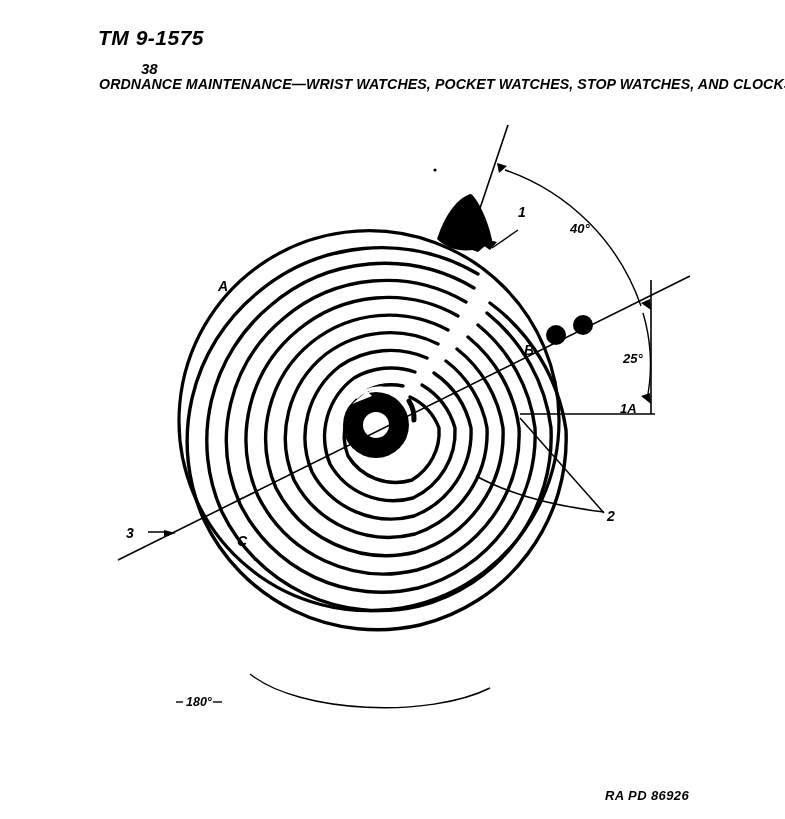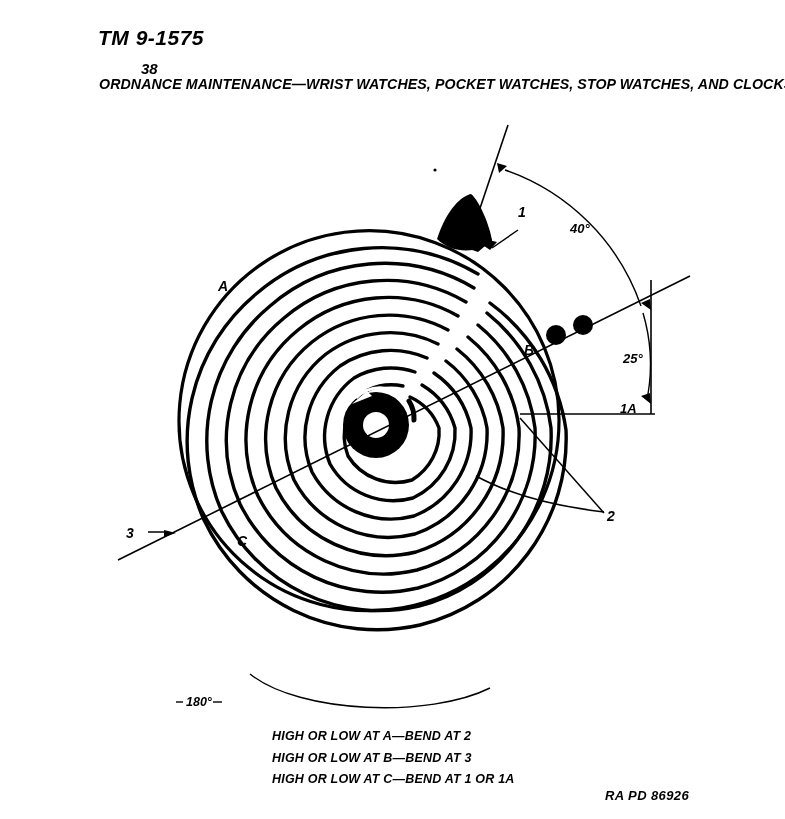--- a/index.html
+++ b/index.html
@@ -231,20 +231,15 @@
 
       <g stroke="#000000" stroke-width="1.4">
         <line x1="176" y1="594" x2="183" y2="594"></line>
         <line x1="213" y1="594" x2="222" y2="594"></line>
       </g>
 
       <circle cx="435" cy="62" r="1.6" fill="#000000"></circle>
     </svg>
   </div>
 
-  <div class="captions">
-    <div class="caption-line">HIGH OR LOW AT A—BEND AT 2</div>
-    <div class="caption-line">HIGH OR LOW AT B—BEND AT 3</div>
-    <div class="caption-line">HIGH OR LOW AT C—BEND AT 1 OR 1A</div>
-  </div>
 
   <div class="figno">RA PD 86926</div>
 </div>
 
 </body></html>

